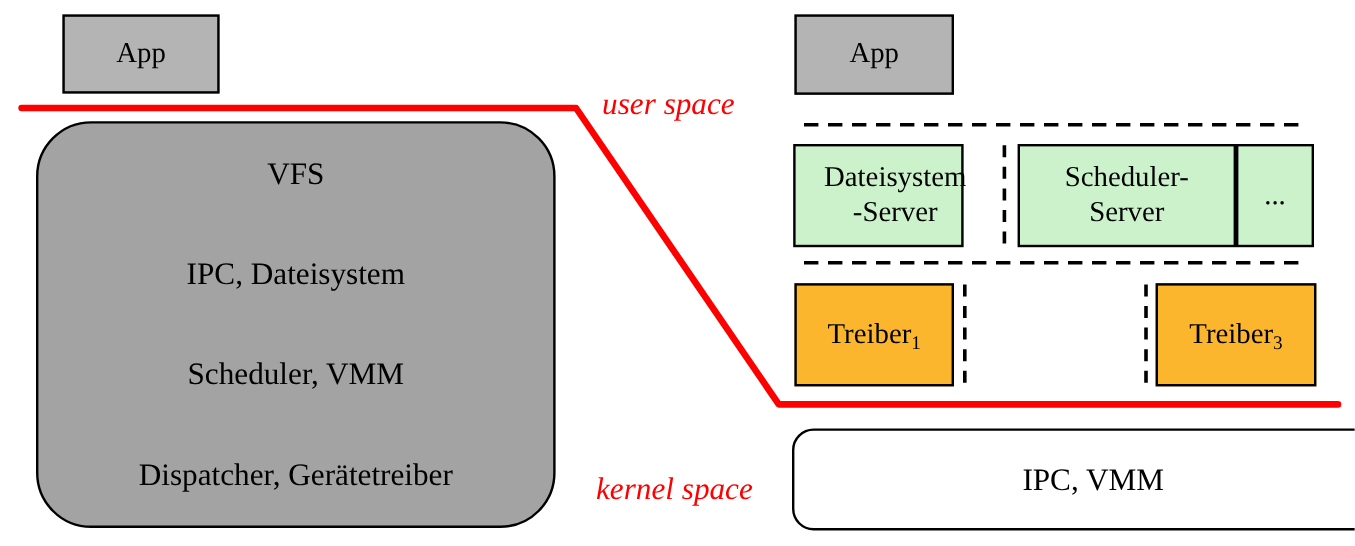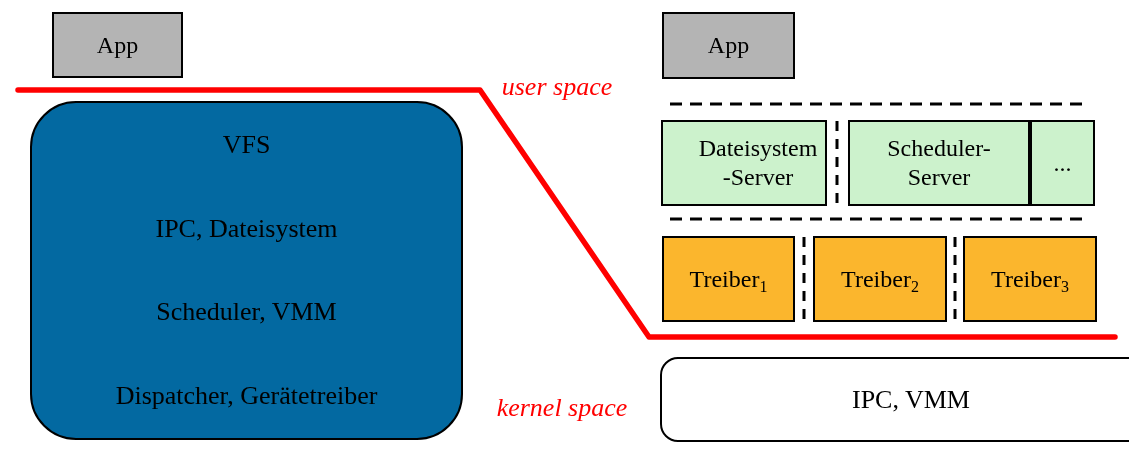--- a/index.html
+++ b/index.html
@@ -21,34 +21,34 @@
     border:2px solid #000;
     font-size:24px;
   }
   .app-left{left:52px;top:12px;width:131px;height:66px;}
   .app-right{left:662px;top:12px;width:133px;height:67px;}
 
   
   .mono-box{
     left:30px;top:101px;width:433px;height:339px;
     border:2px solid #000;border-radius:46px;
-    background:#0369a1;
+    background:#a3a3a3;
     display:grid;grid-template-rows:repeat(4,1fr);
   }
   .mono-layer{display:flex;align-items:center;justify-content:center;font-size:26px;}
 
   
   .server-box{
     background:var(--server_fill);
     border:2px solid #000;
     top:120px;height:86px;
     flex-direction:column;
     font-size:24px;line-height:29px;
   }
-  .server-1{left:661px;width:166px;padding-left:28px;}
+  .server-1{left:661px;width:142px;padding-left:28px;}
   .server-2{left:848px;width:182px;}
   .server-3{left:1030px;width:65px;}
   .server-line:empty{display:none;}
 
   
   .driver-box{
     background:var(--driver_fill);
     border:2px solid #000;
     top:236px;height:86px;
     font-size:24px;
@@ -134,23 +134,20 @@
     <span class="server-line">Server</span>
   </div>
   <div class="abs center server-box server-3">
     <span class="server-line">...</span>
 
   </div>
 
   <div class="abs center driver-box driver-1">
     <span><span>Treiber</span><sub>1</sub></span>
   </div>
-  <div class="abs center driver-box driver-2">
-    <span><span>Treiber</span><sub>2</sub></span>
-  </div>
   <div class="abs center driver-box driver-3">
     <span><span>Treiber</span><sub>3</sub></span>
   </div>
 
   <div class="abs center ukernel-box">
     <span>IPC, VMM</span>
   </div>
 
 </div>
 

